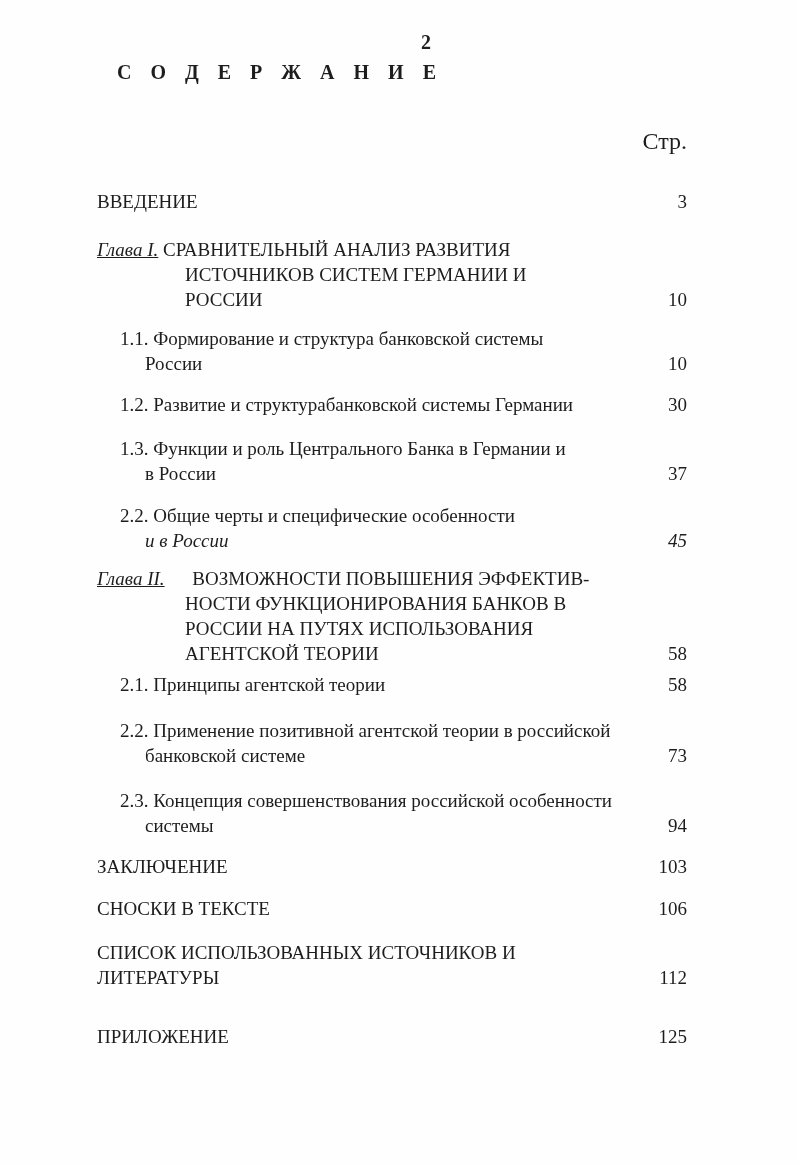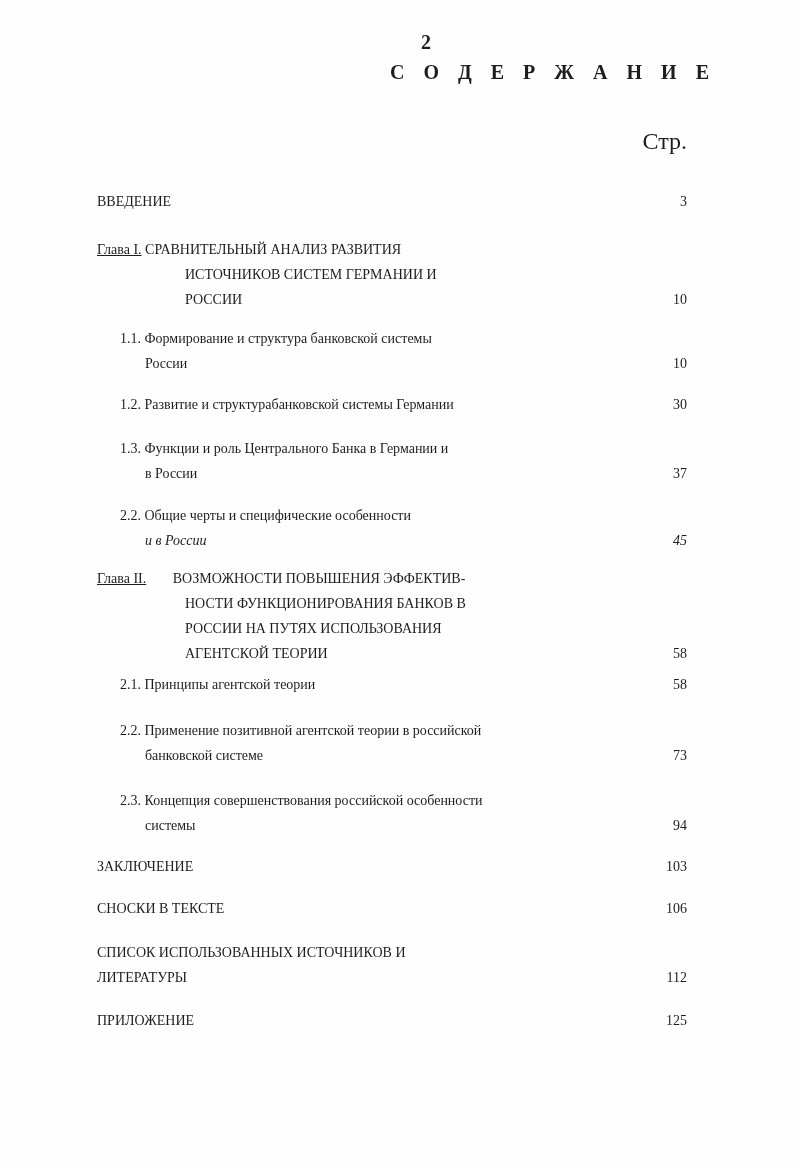--- a/index.html
+++ b/index.html
@@ -16,45 +16,45 @@
     background: #fefefe;
     padding: 30px 112px 0 97px;
   }
   .pageno {
     text-align: center;
     position: relative; left: 34px;
     font-size: 20px; line-height: 25px;
     font-weight: bold;
   }
   .doc-title {
-    text-align: right;
-    position: relative; left: 29px;
+    text-align: left;
+    position: relative; left: 20px;
     margin-top: 5px;
     font-size: 20px; line-height: 25px;
     font-weight: bold;
     letter-spacing: 7px;
   }
   .col-header {
     margin-top: 44px;
     text-align: right;
     font-size: 24px; line-height: 25px;
   }
   .row {
     display: flex;
     justify-content: center;
     align-items: flex-end;
-    font-size: 14px;
+    font-size: 19px;
     line-height: 25px;
   }
   .etext { flex: 1 1 auto; }
   .pnum  { flex: 0 0 auto; padding-left: 12px; white-space: nowrap; }
   .chapter { padding-left: 88px; text-indent: -88px; }
   .sub     { padding-left: 48px; text-indent: -25px; }
   .cont    { display: block; text-indent: 0; }
-  .u  { text-decoration: underline; }
+  .u  { text-decoration: underline; font-style: italic; }
   .it { font-style: italic; font-family: Liberation Serif, serif; }
   .lbl2 { margin-right: 23px; }
 </style>
 </head>
 <body>
 
 <div class="page">
 
   <div class="pageno">2</div>
 
@@ -160,18 +160,18 @@
   </div>
 
   <div class="row" style="margin-top:19px">
     <div class="etext">
       <span>СПИСОК ИСПОЛЬЗОВАННЫХ ИСТОЧНИКОВ И</span>
       <span class="cont">ЛИТЕРАТУРЫ</span>
     </div>
     <span class="pnum">112</span>
   </div>
 
-  <div class="row" style="margin-top:18px">
+  <div class="row" style="margin-top:34px">
     <div class="etext">ПРИЛОЖЕНИЕ</div>
     <span class="pnum">125</span>
   </div>
 
 </div>
 
 </body></html>

